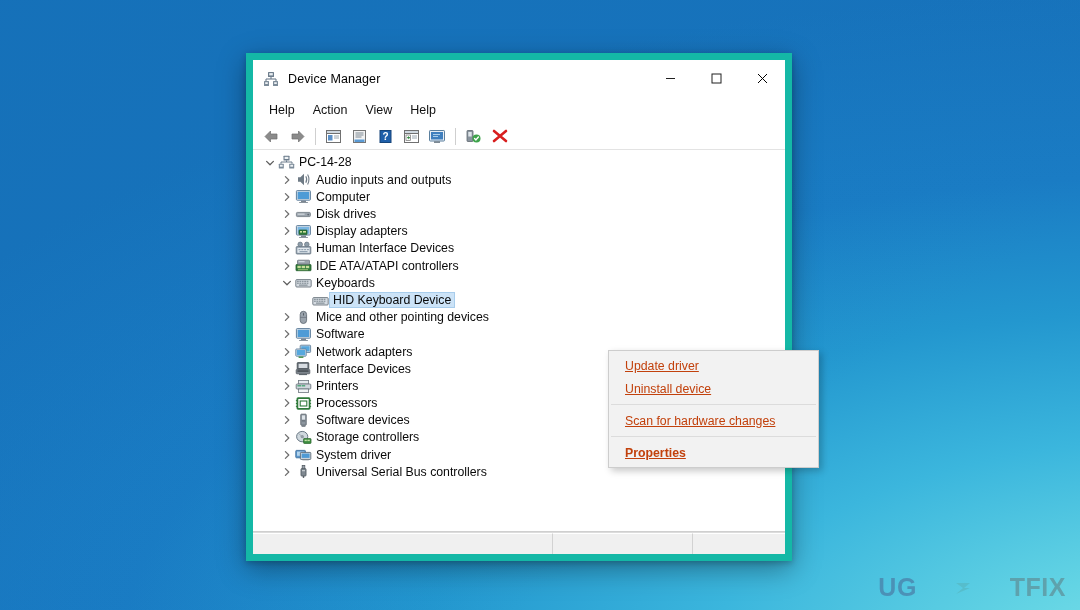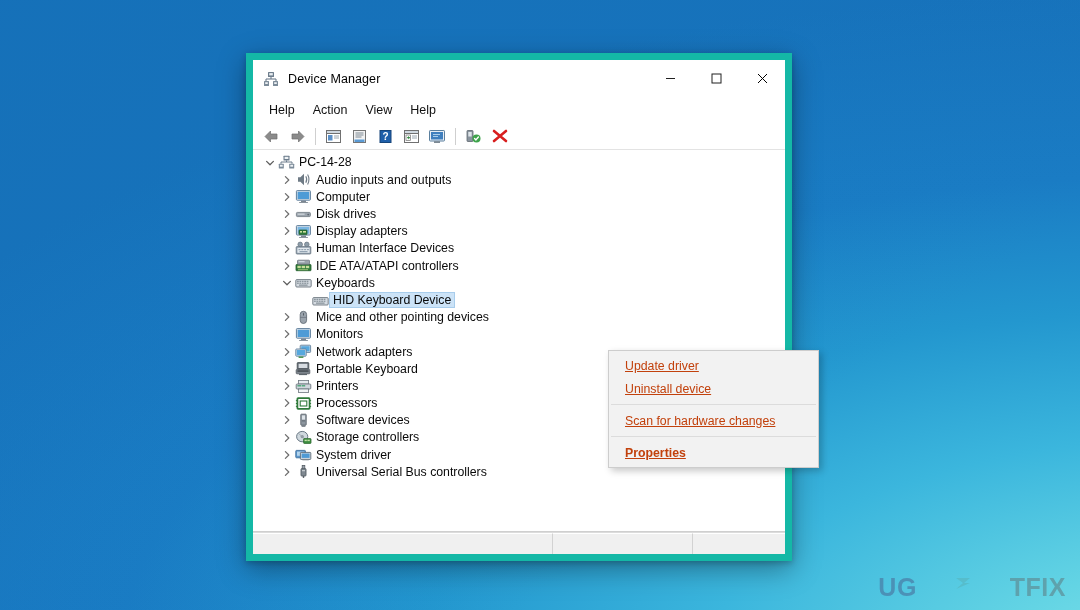--- a/index.html
+++ b/index.html
@@ -35,21 +35,21 @@
     position: absolute;
     right: 14px;
     bottom: 8px;
     font-family: "Liberation Sans", sans-serif;
     font-size: 25px;
     font-weight: bold;
     letter-spacing: 0.5px;
     color: #4b7fa8;
     opacity: 0.72;
     display: flex;
-    align-items: flex-start;
+    align-items: center;
     user-select: none;
     gap: 38px;
   }
   #watermark .wm-a { color: #4a7ea7; }
   #watermark .wm-e { color: #56b9c4; position: relative; display:inline-block; width: 17px; }
   #watermark .wm-b { color: #5e9099; }
 
   
   #window {
     position: absolute;
@@ -556,21 +556,21 @@
             </svg>
           </span>
           <span class="ticon">
             <svg width="17" height="15" viewBox="0 0 17 15">
               <rect x="1.4" y="1.6" width="14" height="9.6" rx="0.8" fill="#dde4ea" stroke="#5f7f9c" stroke-width="1"></rect>
               <rect x="2.6" y="2.8" width="11.6" height="7.2" fill="#4e9bd6"></rect>
               <rect x="6" y="11.6" width="5" height="1.6" fill="#7b8691"></rect>
               <rect x="4" y="13" width="9" height="1.1" rx="0.5" fill="#8b959e"></rect>
             </svg>
           </span>
-          <span class="tlabel">Monitors</span>
+          <span class="tlabel">Software</span>
         </div>
         <div class="tree-row lvl1">
           <span class="expander">
             <svg width="10" height="10" viewBox="0 0 10 10">
               <path d="M3.4 1.6 L6.8 5 L3.4 8.4" stroke="#6e6e6e" stroke-width="1.25" fill="none" stroke-linecap="round" stroke-linejoin="round"></path>
             </svg>
           </span>
           <span class="ticon">
             <svg width="17" height="15" viewBox="0 0 17 15">
               <rect x="5.2" y="1.2" width="10.4" height="7.2" rx="0.7" fill="#d9e1e8" stroke="#5f7f9c" stroke-width="0.9"></rect>
@@ -590,21 +590,21 @@
           </span>
           <span class="ticon">
             <svg width="17" height="15" viewBox="0 0 17 15">
               <rect x="2.2" y="1.6" width="11.6" height="6.6" rx="0.7" fill="#636b73" stroke="#454c53" stroke-width="0.8"></rect>
               <rect x="3.6" y="2.8" width="8.8" height="4.2" fill="#d7dce1"></rect>
               <rect x="1.2" y="8.4" width="13.6" height="4.4" rx="0.7" fill="#7d858d" stroke="#545b62" stroke-width="0.8"></rect>
               <rect x="2.4" y="9.4" width="11.2" height="1.3" fill="#3a4046"></rect>
               <rect x="4" y="12.9" width="8" height="1.2" fill="#5d656c"></rect>
             </svg>
           </span>
-          <span class="tlabel">Portable Keyboard</span>
+          <span class="tlabel">Interface Devices</span>
         </div>
         <div class="tree-row lvl1">
           <span class="expander">
             <svg width="10" height="10" viewBox="0 0 10 10">
               <path d="M3.4 1.6 L6.8 5 L3.4 8.4" stroke="#6e6e6e" stroke-width="1.25" fill="none" stroke-linecap="round" stroke-linejoin="round"></path>
             </svg>
           </span>
           <span class="ticon">
             <svg width="17" height="15" viewBox="0 0 17 15">
               <rect x="3.4" y="1.4" width="10.2" height="3.6" fill="#e6ebef" stroke="#6d767f" stroke-width="0.8"></rect>

